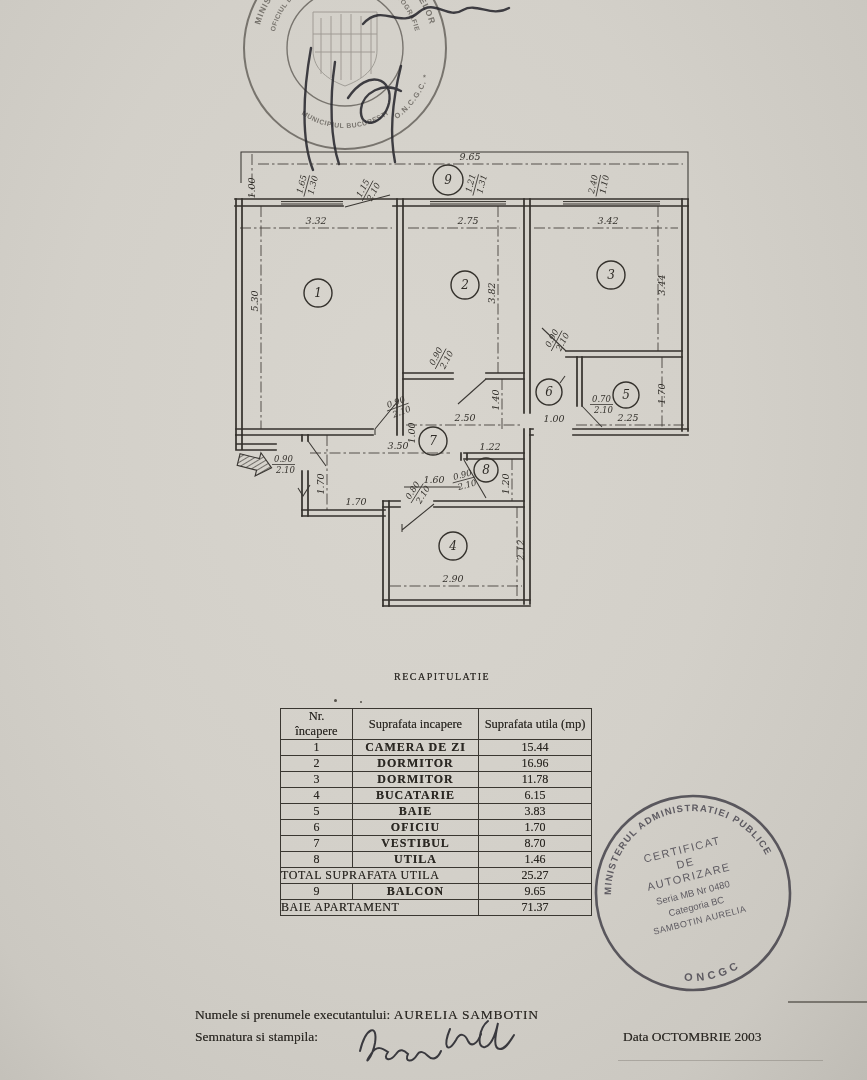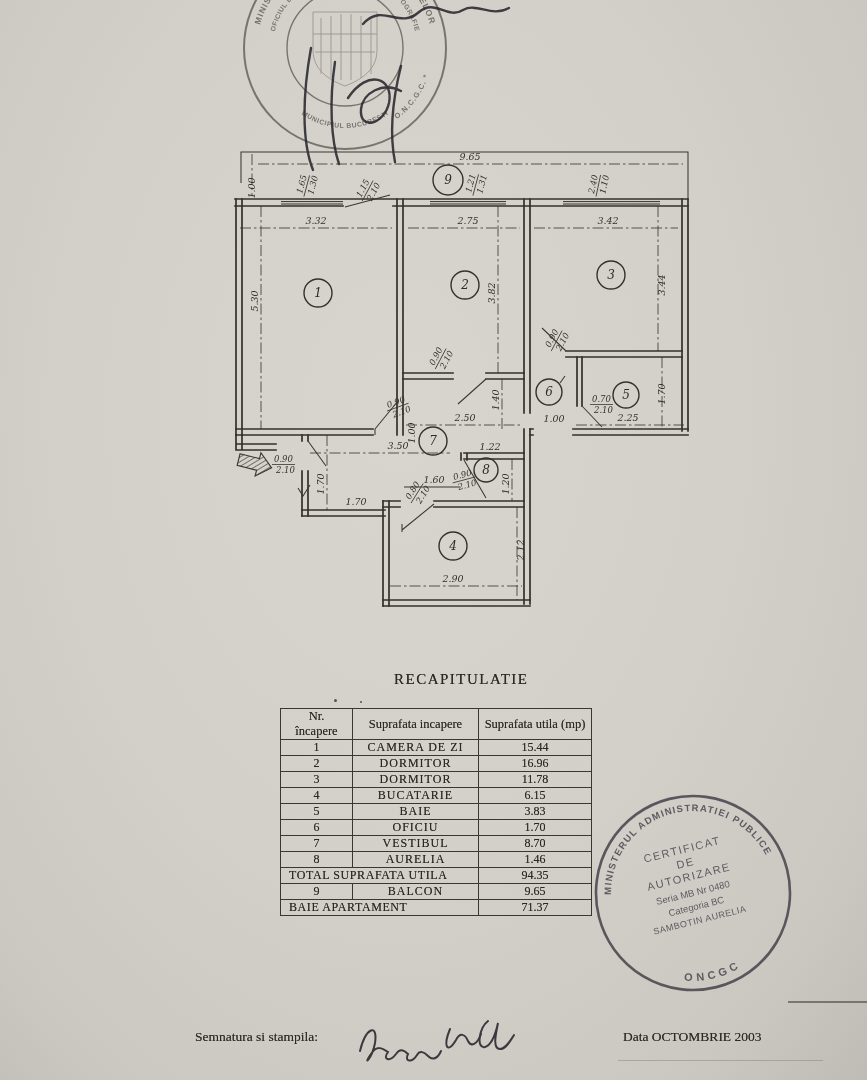--- a/index.html
+++ b/index.html
@@ -11,29 +11,29 @@
   .w{stroke:#34312c;stroke-width:1.7;fill:none;stroke-linecap:square;}
   .wm{stroke:#34312c;stroke-width:1;fill:none;}
   .dl{stroke:#3a3733;stroke-width:1.05;fill:none;}
   .dd{stroke:#3d3a35;stroke-width:.85;fill:none;stroke-dasharray:11 3 2.5 3;}
   .rc{fill:none;stroke:#34312c;stroke-width:1.4;}
   .rn{font:italic 12px "DejaVu Serif", serif;fill:#2f2c27;}
   .dt{font:italic 9.5px "DejaVu Serif", serif;fill:#35322d;}
   .ft{font:italic 8.5px "DejaVu Serif", serif;fill:#35322d;}
   .ul{stroke:#3a3733;stroke-width:.8;}
   
-  #recap-title{left:394px;top:671px;width:130px;font-size:15px;letter-spacing:1.5px;color:#2c2925;
+  #recap-title{left:394px;top:671px;width:130px;font-size:10px;letter-spacing:1.5px;color:#2c2925;
     text-shadow:0 0 .5px rgba(44,41,37,.7);}
   table.recap{border-collapse:collapse;table-layout:fixed;width:311px;
     font-size:12px;color:#2b2823;text-shadow:0 0 .5px rgba(43,40,35,.6);}
   table.recap th,table.recap td{border:1.4px solid #3a3731;padding:0;text-align:center;height:15px;
     font-weight:normal;overflow:hidden;white-space:nowrap;}
   table.recap th{height:29px;font-size:12.5px;}
-  table.recap .nm{letter-spacing:1px;}
-  table.recap .tl{text-align:left;padding-left:8px;letter-spacing:.6px;margin-top:32px;}
+  table.recap .nm{letter-spacing:1px;font-weight:bold;}
+  table.recap .tl{text-align:left;letter-spacing:.6px;margin-top:32px;}
   
   .stampT{filter:blur(.35px);}
   .stampC{filter:blur(.3px);}
   .st-ring{font-family:"Liberation Sans", sans-serif;font-weight:bold;fill:#5e5a54;}
   .ct{font-family:"Liberation Sans", sans-serif;fill:#4a4750;}
   
   .ftx{font-size:13.5px;color:#2e2b26;text-shadow:0 0 .5px rgba(46,43,38,.65);}
   .speck{position:absolute;background:#55514a;border-radius:50%;}
 </style>
 </head>
@@ -327,26 +327,26 @@
           <td class="nm">OFICIU</td>
           <td>1.70</td>
         </tr>
     <tr>
           <td>7</td>
           <td class="nm">VESTIBUL</td>
           <td>8.70</td>
         </tr>
     <tr>
           <td>8</td>
-          <td class="nm">AURELIA</td>
+          <td class="nm">UTILA</td>
           <td>1.46</td>
         </tr>
     <tr>
           <td colspan="2" class="tl">TOTAL SUPRAFATA UTILA</td>
-          <td>94.35</td>
+          <td>25.27</td>
         </tr>
     <tr>
           <td>9</td>
           <td class="nm">BALCON</td>
           <td>9.65</td>
         </tr>
     <tr>
           <td colspan="2" class="tl">BAIE APARTAMENT</td>
           <td>71.37</td>
         </tr>
@@ -368,20 +368,24 @@
         <text class="ct" x="118" y="64" font-size="11" letter-spacing="1.5">CERTIFICAT</text>
         <text class="ct" x="118" y="78" font-size="11" letter-spacing="1.5">DE</text>
         <text class="ct" x="118" y="92" font-size="11" letter-spacing="1.5">AUTORIZARE</text>
         <text class="ct" x="118" y="108" font-size="9.5">Seria MB Nr 0480</text>
         <text class="ct" x="118" y="122" font-size="9.5">Categoria BC</text>
         <text class="ct" x="118" y="136" font-size="9" letter-spacing=".5">SAMBOTIN AURELIA</text>
       </g>
     </g>
   </svg>
 
+  <div class="abs ftx" style="left:195px;top:1007px;">
+    <span>Numele si prenumele executantului:</span>
+    <span style="letter-spacing:.8px;">AURELIA  SAMBOTIN</span>
+  </div>
   <div class="abs ftx" style="left:195px;top:1029px;">Semnatura si stampila:</div>
   <div class="abs ftx" style="left:623px;top:1029px;">
     <span>Data</span>
     <span>OCTOMBRIE  2003</span>
   </div>
 
   <svg class="abs" style="left:350px;top:1013px;filter:blur(.3px);" width="190" height="55" viewBox="0 0 190 55">
     <g stroke="#2a2a30" stroke-width="2" fill="none" stroke-linecap="round" opacity=".9">
       <path d="M10,38 c6,-24 18,-28 15,-8 c-3,16 -13,24 -4,11 c6,-9 11,-6 17,-2 c-6,8 2,10 8,2 c4,-6 8,-4 12,0 c-4,8 4,9 9,1 c3,-5 7,-3 11,1 c5,5 10,2 13,-5"></path>
       <path d="M100,16 c-7,17 -3,26 6,11 c4,-8 9,-6 12,1 c3,6 9,4 13,-7"></path>

